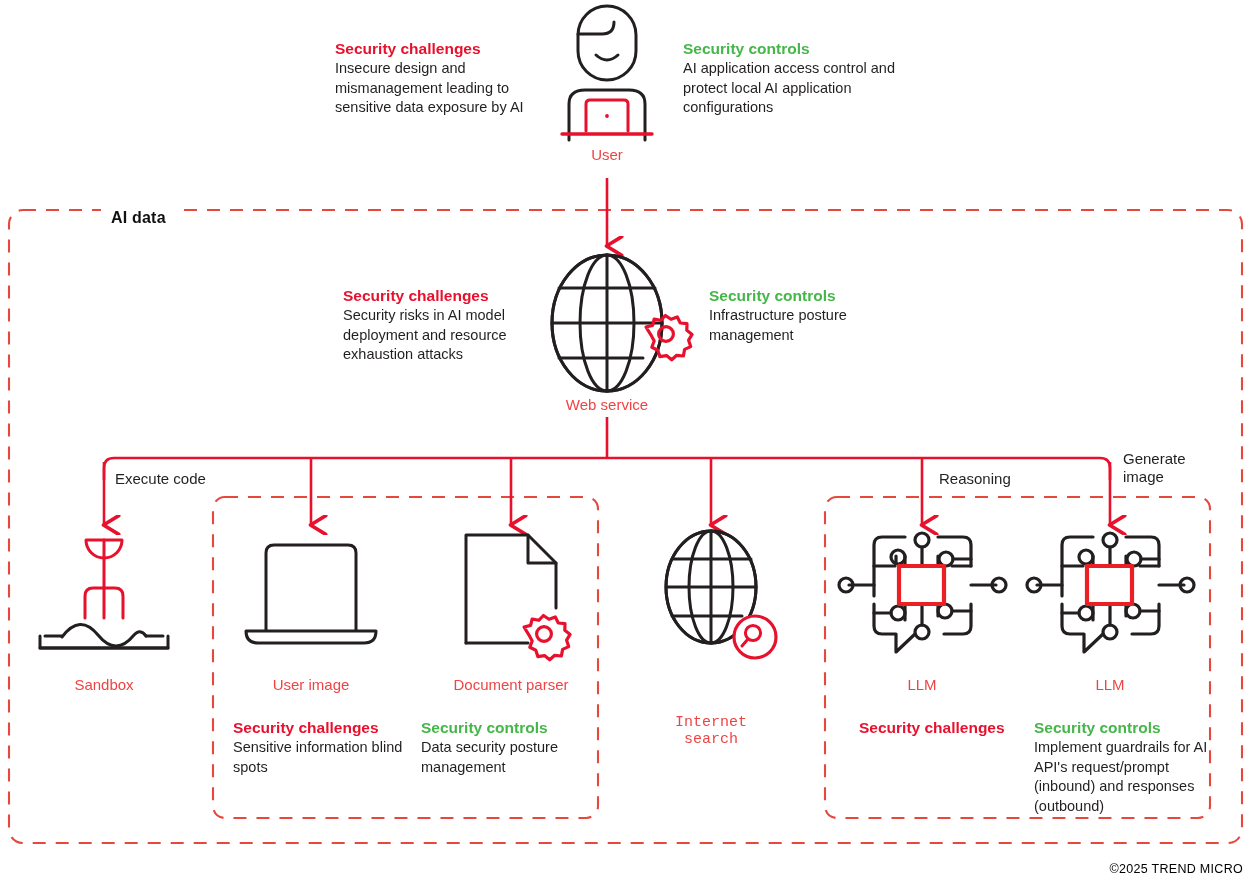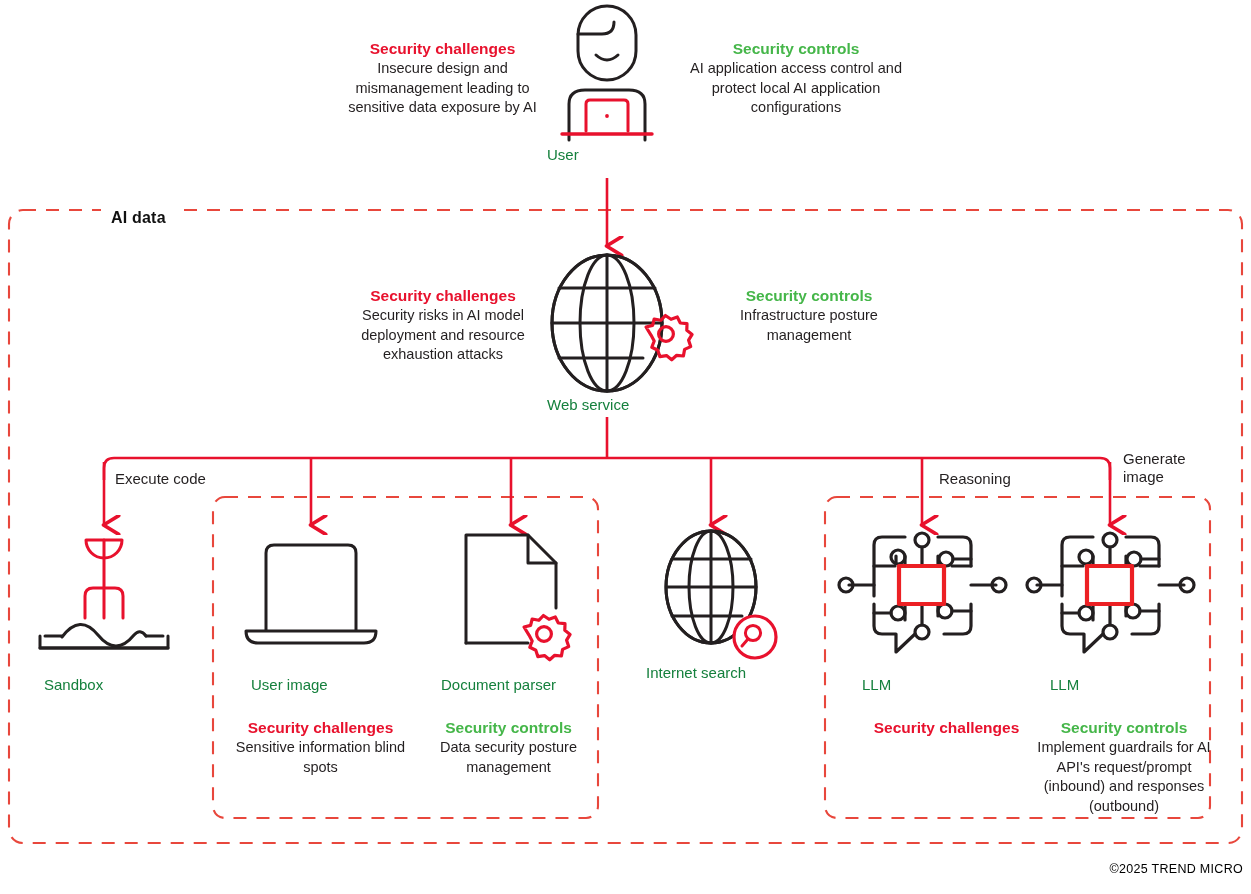--- a/index.html
+++ b/index.html
@@ -5,26 +5,26 @@
   html,body{margin:0;padding:0;background:#ffffff;}
   body{width:1251px;height:894px;position:relative;overflow:hidden;
        font-family:"Liberation Sans","DejaVu Sans",sans-serif;color:#1a1a1a;}
   .canvas{position:absolute;inset:0;}
   svg.layer{position:absolute;left:0;top:0;width:1251px;height:894px;overflow:visible;}
   .txt{position:absolute;}
   .hdr{font-weight:bold;font-size:15.5px;line-height:19px;margin:0 0 1px 0;}
   .hdr.chal{color:#e8112d;}
   .hdr.ctrl{color:#45b649;}
   .body-txt{font-size:14.5px;line-height:19.5px;color:#231f20;}
-  .node-label{position:absolute;font-size:15px;color:#15803d;text-align:left;}
+  .node-label{position:absolute;font-size:15px;color:#ef4444;text-align:center;}
   .edge-label{position:absolute;font-size:15px;color:#231f20;line-height:18px;}
   .agent-title{position:absolute;font-size:16px;font-weight:bold;color:#111;background:#fff;
                padding:0 10px;letter-spacing:.2px;}
   .copyright{position:absolute;font-size:12.5px;color:#000000;letter-spacing:.3px;margin-left:44px;}
-  .block{position:absolute;width:180px;text-align:center;}
+  .block{position:absolute;width:180px;}
 </style>
 </head>
 <body>
 
 <div class="canvas">
 
   <svg class="layer" viewBox="0 0 1251 894">
     <defs>
       <marker id="arrowRed" viewBox="0 0 12 12" refX="6" refY="10.5" markerWidth="8" markerHeight="8" orient="auto">
         <path d="M0.6 2 L6 10.8 L11.4 2" fill="none" stroke="#e8112d" stroke-width="2.1" stroke-linecap="round" stroke-linejoin="round"></path>
@@ -204,21 +204,21 @@
   <div class="edge-label" style="left:115px; top:470px;">Execute code</div>
   <div class="edge-label" style="left:922px; top:470px;padding-left:17px;">Reasoning</div>
   <div class="edge-label" style="left:1123px; top:450px; width:110px;">
     <div>Generate</div>
     <div>image</div>
   </div>
 
   <div class="node-label" style="left:44px;  top:676px; width:120px;">Sandbox</div>
   <div class="node-label" style="left:251px; top:676px; width:120px;">User image</div>
   <div class="node-label" style="left:441px; top:676px; width:140px;">Document parser</div>
-  <div class="node-label" style="left:646px; top:664px; width:130px;">Internet search</div>
+  <div class="node-label" style="left:646px; top:714px; width:130px;font-family:Liberation Mono, monospace;">Internet search</div>
   <div class="node-label" style="left:862px; top:676px; width:120px;">LLM</div>
   <div class="node-label" style="left:1050px; top:676px; width:120px;">LLM</div>
 
   <div class="txt block" style="left:233px; top:718px; width:175px;">
     <div class="hdr chal">Security challenges</div>
     <div class="body-txt">Sensitive information blind spots</div>
   </div>
   <div class="txt block" style="left:421px; top:718px; width:175px;">
     <div class="hdr ctrl">Security controls</div>
     <div class="body-txt">Data security posture management</div>

